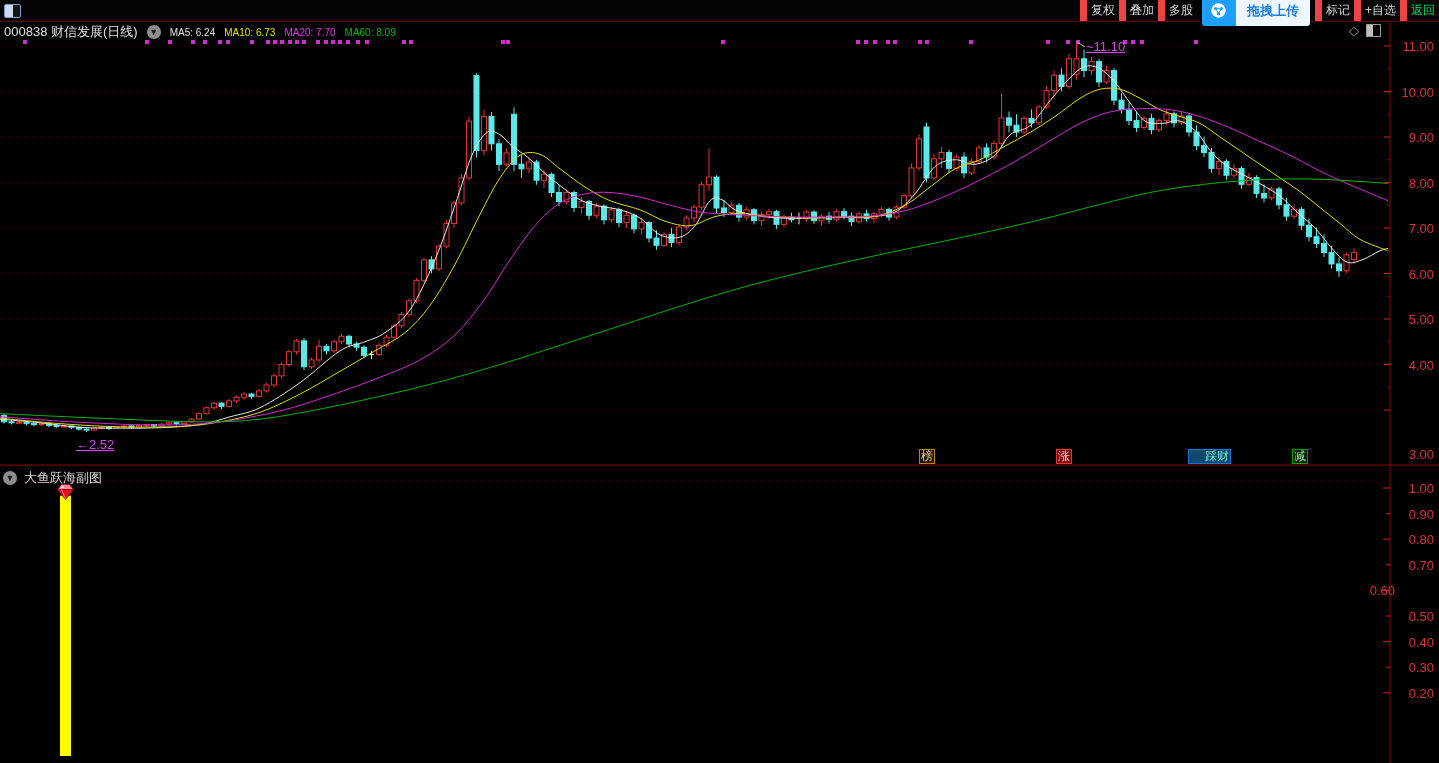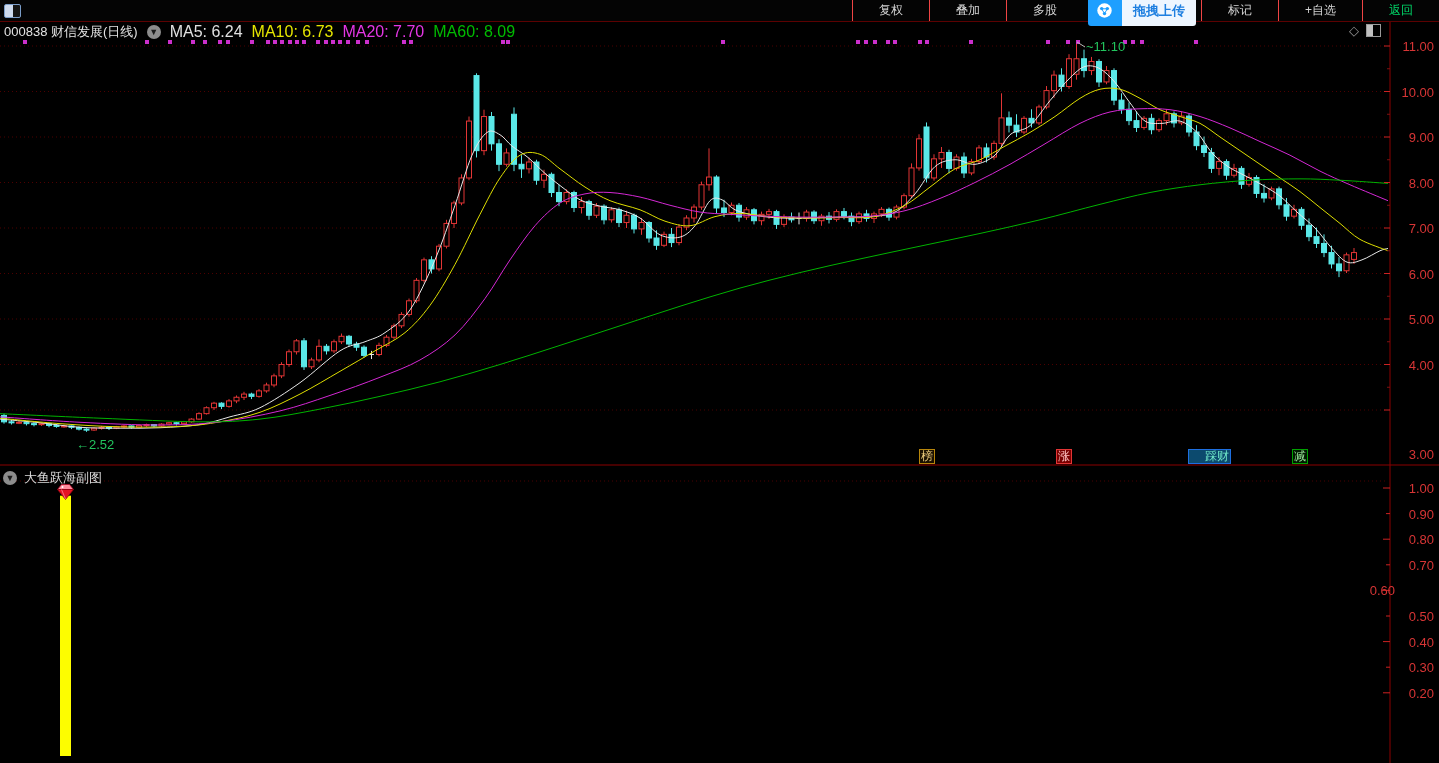--- a/index.html
+++ b/index.html
@@ -8,42 +8,42 @@
   #chart-svg{position:absolute;top:0;left:0;z-index:1;}
   
   .topbar{position:absolute;top:0;left:0;width:1439px;height:21px;background:#040404;
           border-bottom:1px solid #5c0101;display:flex;align-items:center;z-index:6;}
   .win-icon{width:15px;height:12px;margin:0 7px 0 4px;border:1px solid #7a9cc8;border-radius:2px;
             background:linear-gradient(90deg,#cdd9ec 0 55%,#141414 55%);}
   .periods{display:flex;align-items:center;height:100%;}
   .p-item{padding:0 8px;font-size:12px;color:#cfcfcf;line-height:21px;border-right:1px solid #3a0101;cursor:default;white-space:nowrap;}
   .p-item.active{color:#00e3e3;}
   .right-group{margin-left:auto;display:flex;align-items:center;height:100%;}
-  .r-item{padding:0 26px;font-size:12px;color:#d5d5d5;line-height:21px;border-left:1px solid #ef4444;white-space:nowrap;}
+  .r-item{padding:0 4px;font-size:12px;color:#d5d5d5;line-height:21px;border-left:7px solid #ef4444;white-space:nowrap;}
   .r-item.back{color:#00d96a;}
   .upload-btn{display:flex;align-items:stretch;height:31px;margin:0 5px;border-radius:3px;overflow:hidden;}
   .upload-ico{width:34px;background:#1e9fff;display:flex;align-items:center;justify-content:center;}
   .upload-txt{background:#eef6ff;color:#1e7fe0;font-size:13px;font-weight:bold;
               display:flex;align-items:center;padding:0 11px;}
   
   .titlebar{position:absolute;top:23px;left:0;height:18px;display:flex;align-items:center;gap:9px;
             padding-left:4px;z-index:6;}
   .sym{color:#e2e2e2;font-size:13px;white-space:nowrap;}
   .chev{width:14px;height:14px;border-radius:50%;background:#8d8d8d;color:#1b1b1b;font-size:9px;
         display:flex;align-items:center;justify-content:center;line-height:1;}
-  .ma{font-size:16px;white-space:nowrap;}
+  .ma{font-size:10px;white-space:nowrap;}
   .tr-icons{position:absolute;top:24px;left:1349px;display:flex;gap:7px;align-items:center;z-index:6;}
   .diamond{color:#9a9a9a;font-size:13px;line-height:1;}
   .panel-ico{width:13px;height:11px;border:1px solid #9a9a9a;
              background:linear-gradient(90deg,#c0c0c0 0 45%,transparent 45%);}
   
   #overlay{position:absolute;top:0;left:0;width:1439px;height:763px;z-index:5;pointer-events:none;}
   .axis-label{position:absolute;font-size:13px;color:#d73535;width:40px;text-align:right;}
   .sig{position:absolute;top:449px;font-size:12px;line-height:13px;padding:0 1px;border:1px solid;white-space:nowrap;}
-  .anno{position:absolute;color:#22c55e;font-size:13px;white-space:nowrap;}
+  .anno{position:absolute;color:#d946ef;font-size:13px;white-space:nowrap;text-decoration:underline;}
   .subtitle{position:absolute;top:469px;left:3px;display:flex;gap:7px;align-items:center;z-index:6;}
   .subtitle .t{color:#dcdcdc;font-size:13px;}
 </style>
 </head>
 <body>
 
 <svg id="chart-svg" width="1439" height="763">
     <g>
       <line x1="0" y1="46" x2="1388" y2="46" stroke="#4d0000" stroke-dasharray="1 3"></line>
       <line x1="0" y1="91.5" x2="1388" y2="91.5" stroke="#4d0000" stroke-dasharray="1 3"></line>

